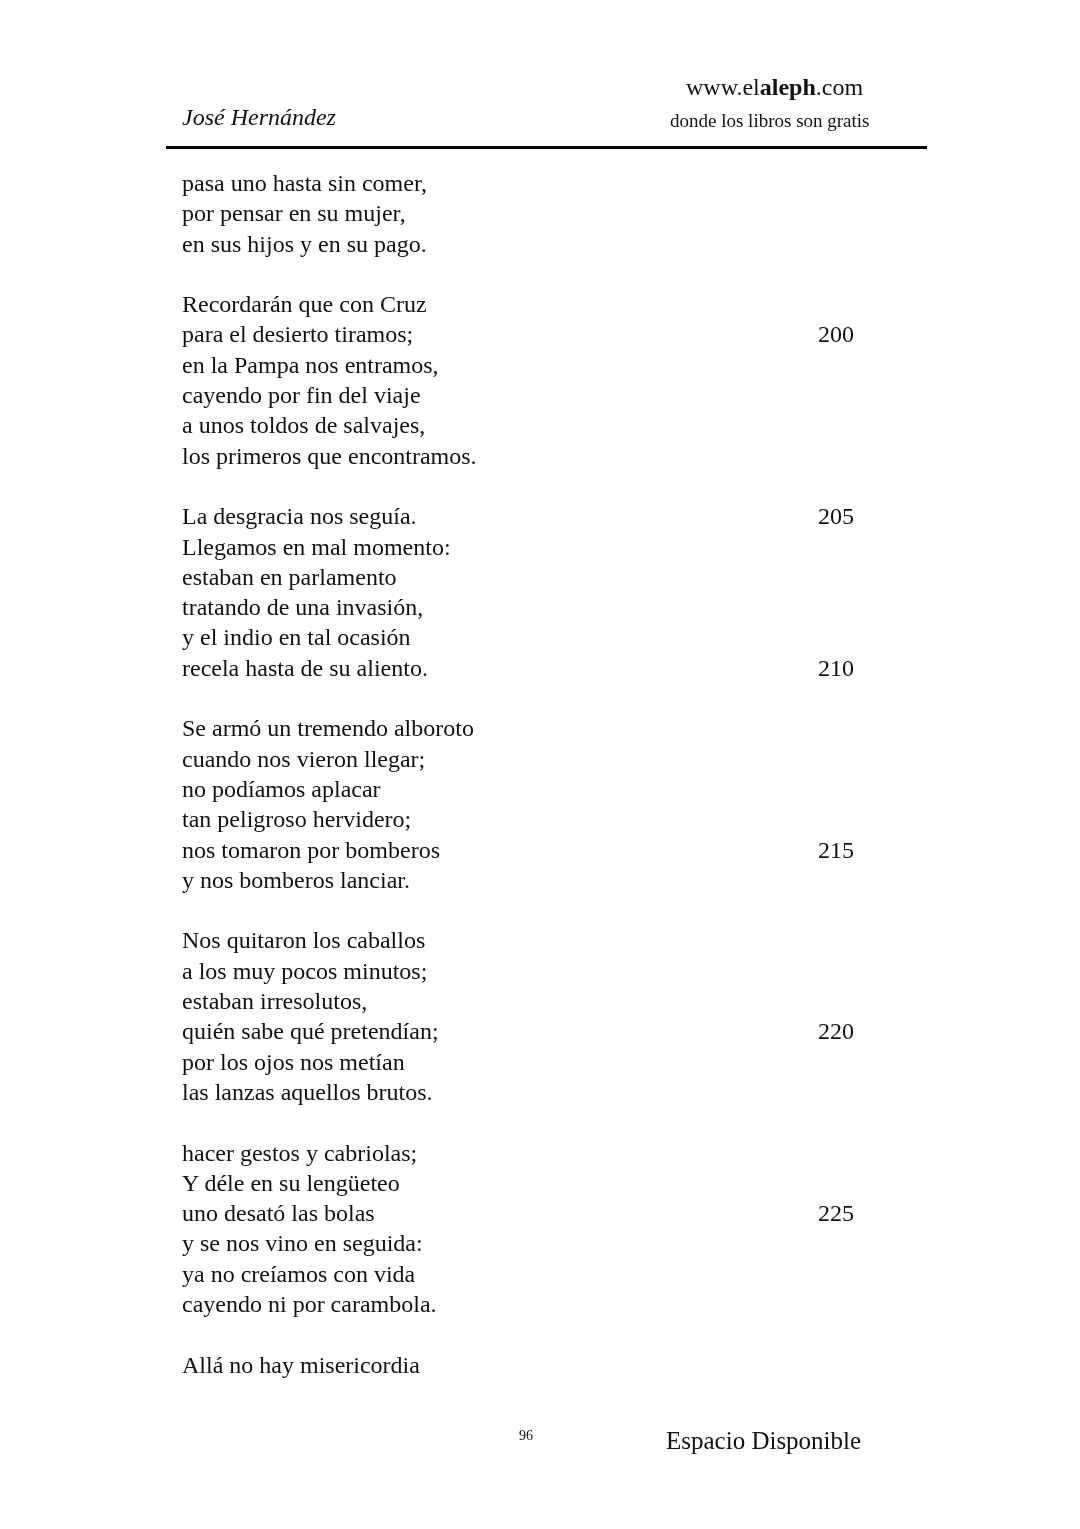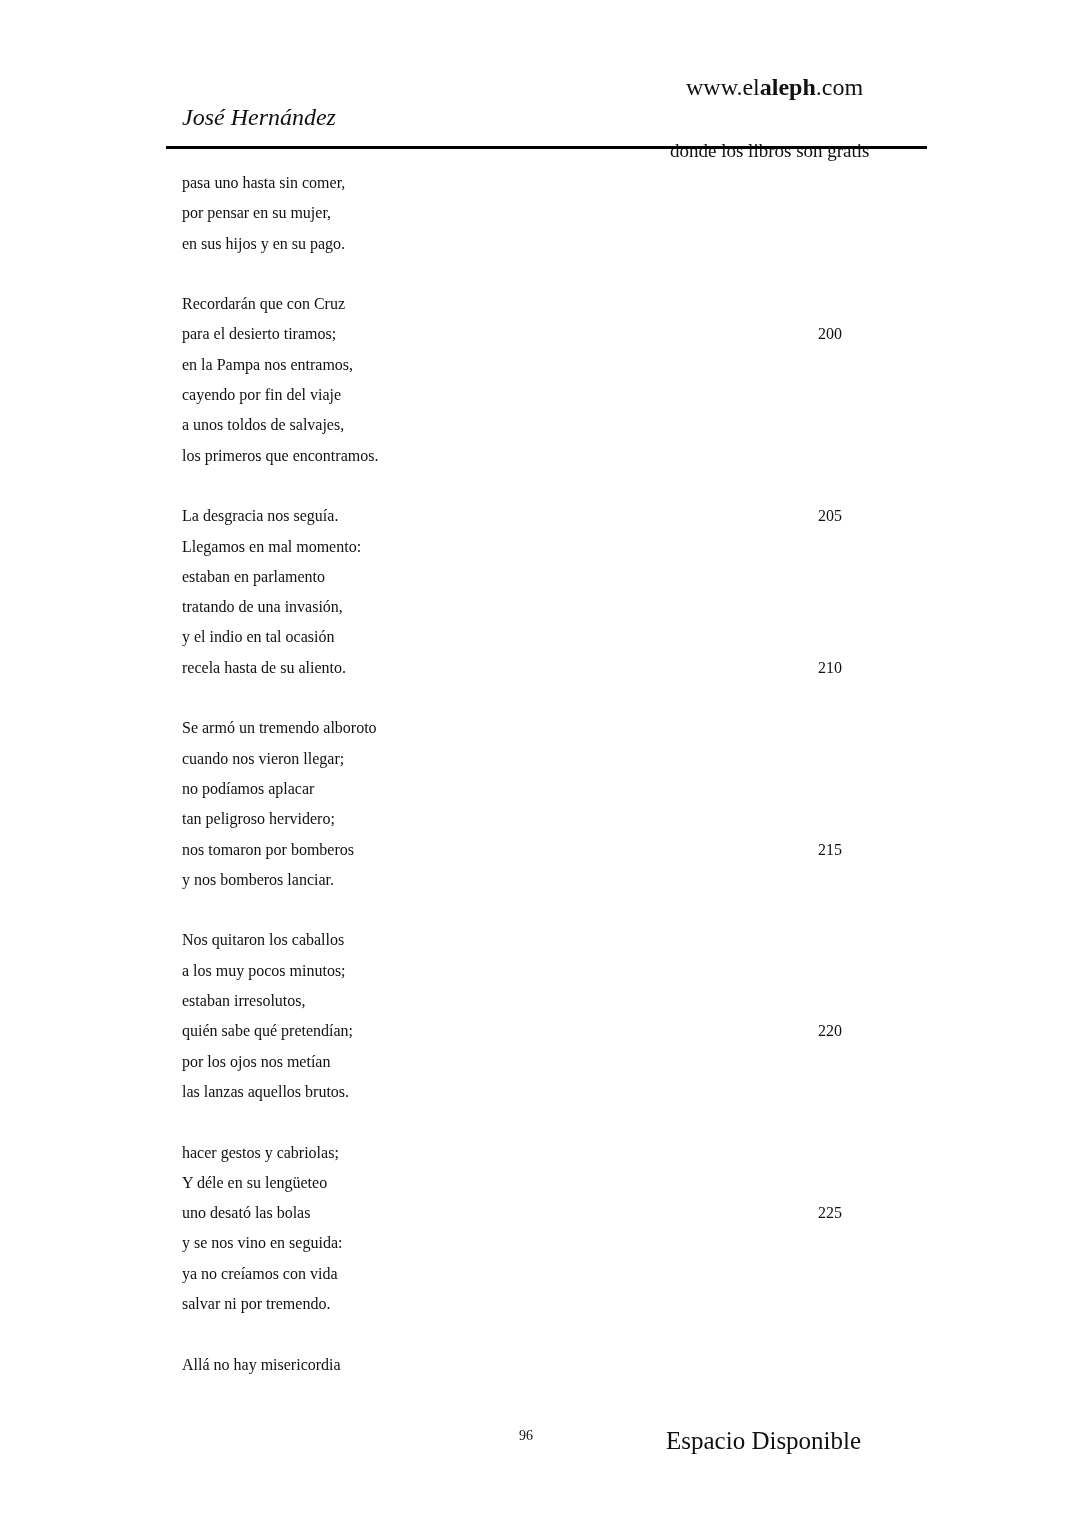--- a/index.html
+++ b/index.html
@@ -1,22 +1,22 @@
 <!DOCTYPE html>
 <html><head>
 <meta charset="utf-8">
 <style>
   html, body { margin: 0; padding: 0; background: #ffffff; }
   body { width: 1080px; height: 1529px; position: relative; overflow: hidden; font-family: "Liberation Serif", "DejaVu Serif", serif; color: #111; }
   .hdr-author { position: absolute; left: 182px; top: 104px; font-size: 24px; font-style: italic; }
   .hdr-site { position: absolute; left: 686px; top: 74px; font-size: 24px; }
   .hdr-site b { font-weight: bold; }
-  .hdr-tag { position: absolute; left: 670px; top: 110px; font-size: 19px; margin-top: 30px; }
+  .hdr-tag { position: absolute; left: 670px; top: 110px; font-size: 19px; }
   .hdr-rule { position: absolute; left: 166px; top: 146px; width: 761px; height: 0; border-top: 3px solid #000; }
-  .poem { position: absolute; left: 182px; top: 168px; width: 700px; font-size: 16px; line-height: 30.3px; }
+  .poem { position: absolute; left: 182px; top: 168px; width: 700px; font-size: 24px; line-height: 30.3px; }
   .stanza { margin: 0 0 30.3px 0; }
   .line { position: relative; white-space: nowrap; height: 30.3px; }
   .lnum { position: absolute; left: 636px; top: 0; }
   .footer-page { position: absolute; left: 519px; top: 1428px; font-size: 14px; font-weight: normal; }
   .footer-note { position: absolute; left: 666px; top: 1427px; font-size: 25px; }
 </style>
 </head>
 <body>
 
 <div class="hdr-author">José Hernández</div>
@@ -61,21 +61,21 @@
       <div class="line"><span>quién sabe qué pretendían;</span><span class="lnum">220</span></div>
       <div class="line"><span>por los ojos nos metían</span></div>
       <div class="line"><span>las lanzas aquellos brutos.</span></div>
     </div>
     <div class="stanza">
       <div class="line"><span>hacer gestos y cabriolas;</span></div>
       <div class="line"><span>Y déle en su lengüeteo</span></div>
       <div class="line"><span>uno desató las bolas</span><span class="lnum">225</span></div>
       <div class="line"><span>y se nos vino en seguida:</span></div>
       <div class="line"><span>ya no creíamos con vida</span></div>
-      <div class="line"><span>salvar ni por tremendo.</span></div>
+      <div class="line"><span>cayendo ni por carambola.</span></div>
     </div>
     <div class="stanza">
       <div class="line"><span>Allá no hay misericordia</span></div>
     </div>
   </div>
 
 <div class="footer-page">96</div>
 <div class="footer-note">Espacio Disponible</div>
 
 </body></html>

